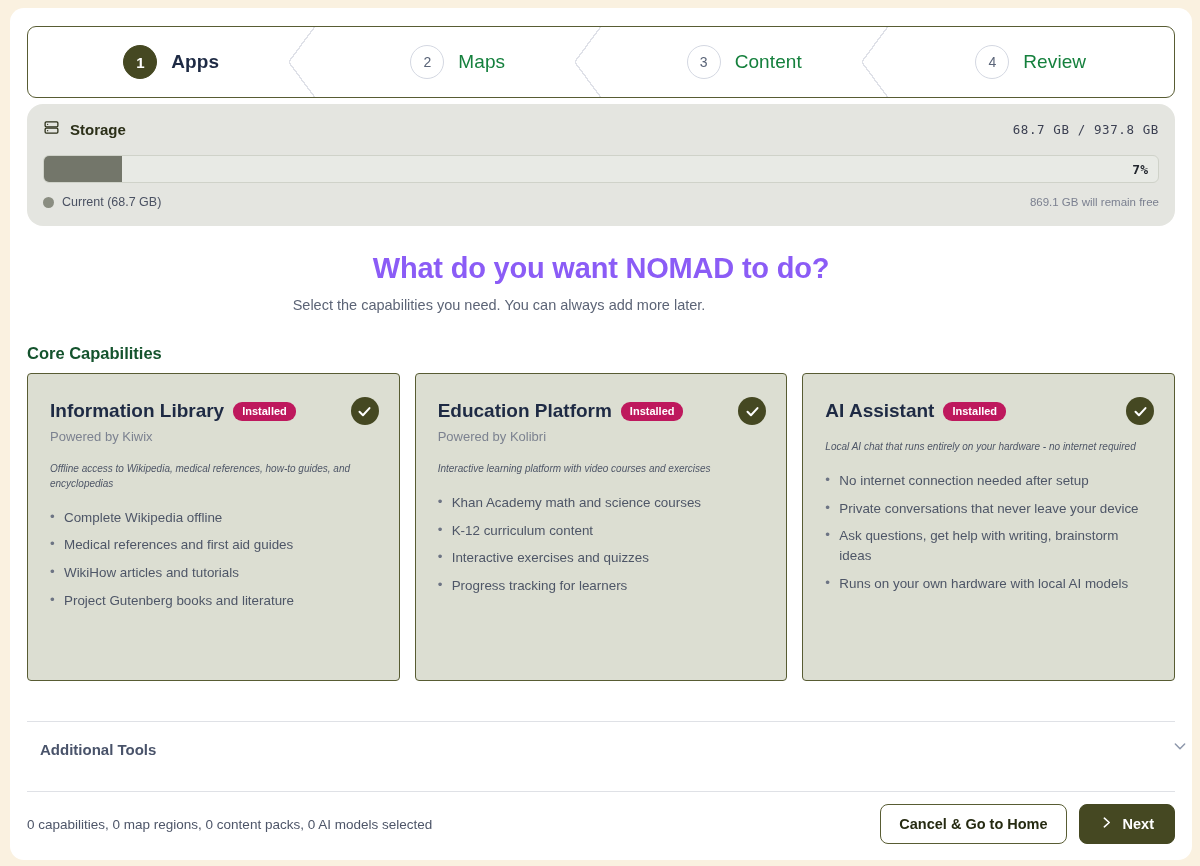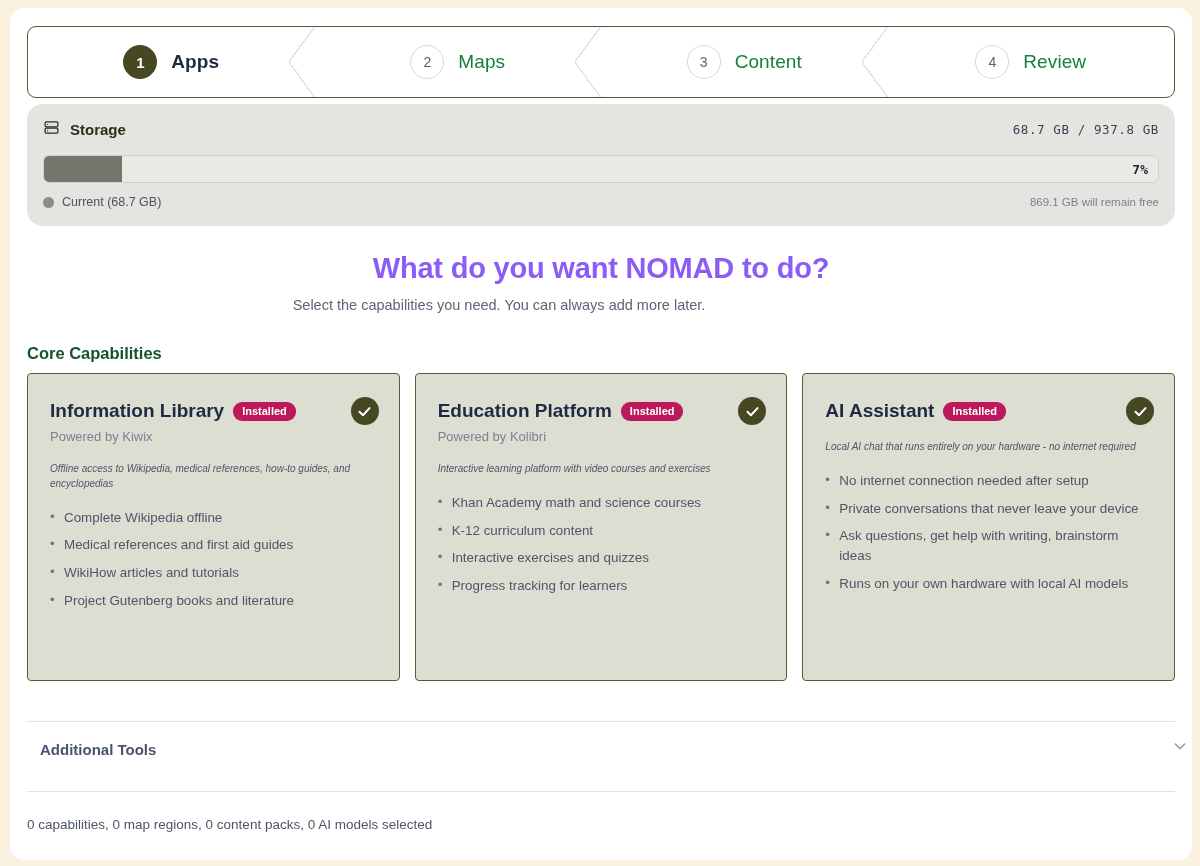--- a/index.html
+++ b/index.html
@@ -384,15 +384,26 @@
     <span class="chev-down">
       <svg width="16" height="16" viewBox="0 0 24 24" fill="none" stroke="#8d97ab" stroke-width="2.2" stroke-linecap="round" stroke-linejoin="round">
           <polyline points="5,9 12,16 19,9"></polyline>
         </svg>
     </span>
   </div>
   <div class="divider" style="top:783px;"></div>
 
   <div class="footer">
     <div class="footer-status">0 capabilities, 0 map regions, 0 content packs, 0 AI models selected</div>
+    <div class="footer-btns">
+      <button class="btn-secondary">Cancel &amp; Go to Home</button>
+      <button class="btn-primary">
+        <span>
+          <svg width="13" height="13" viewBox="0 0 24 24" fill="none" stroke="#ffffff" stroke-width="3" stroke-linecap="round" stroke-linejoin="round">
+              <polyline points="8,4 17,12 8,20"></polyline>
+            </svg>
+        </span>
+        <span>Next</span>
+      </button>
+    </div>
   </div>
 
 </div>
 
 </body></html>

